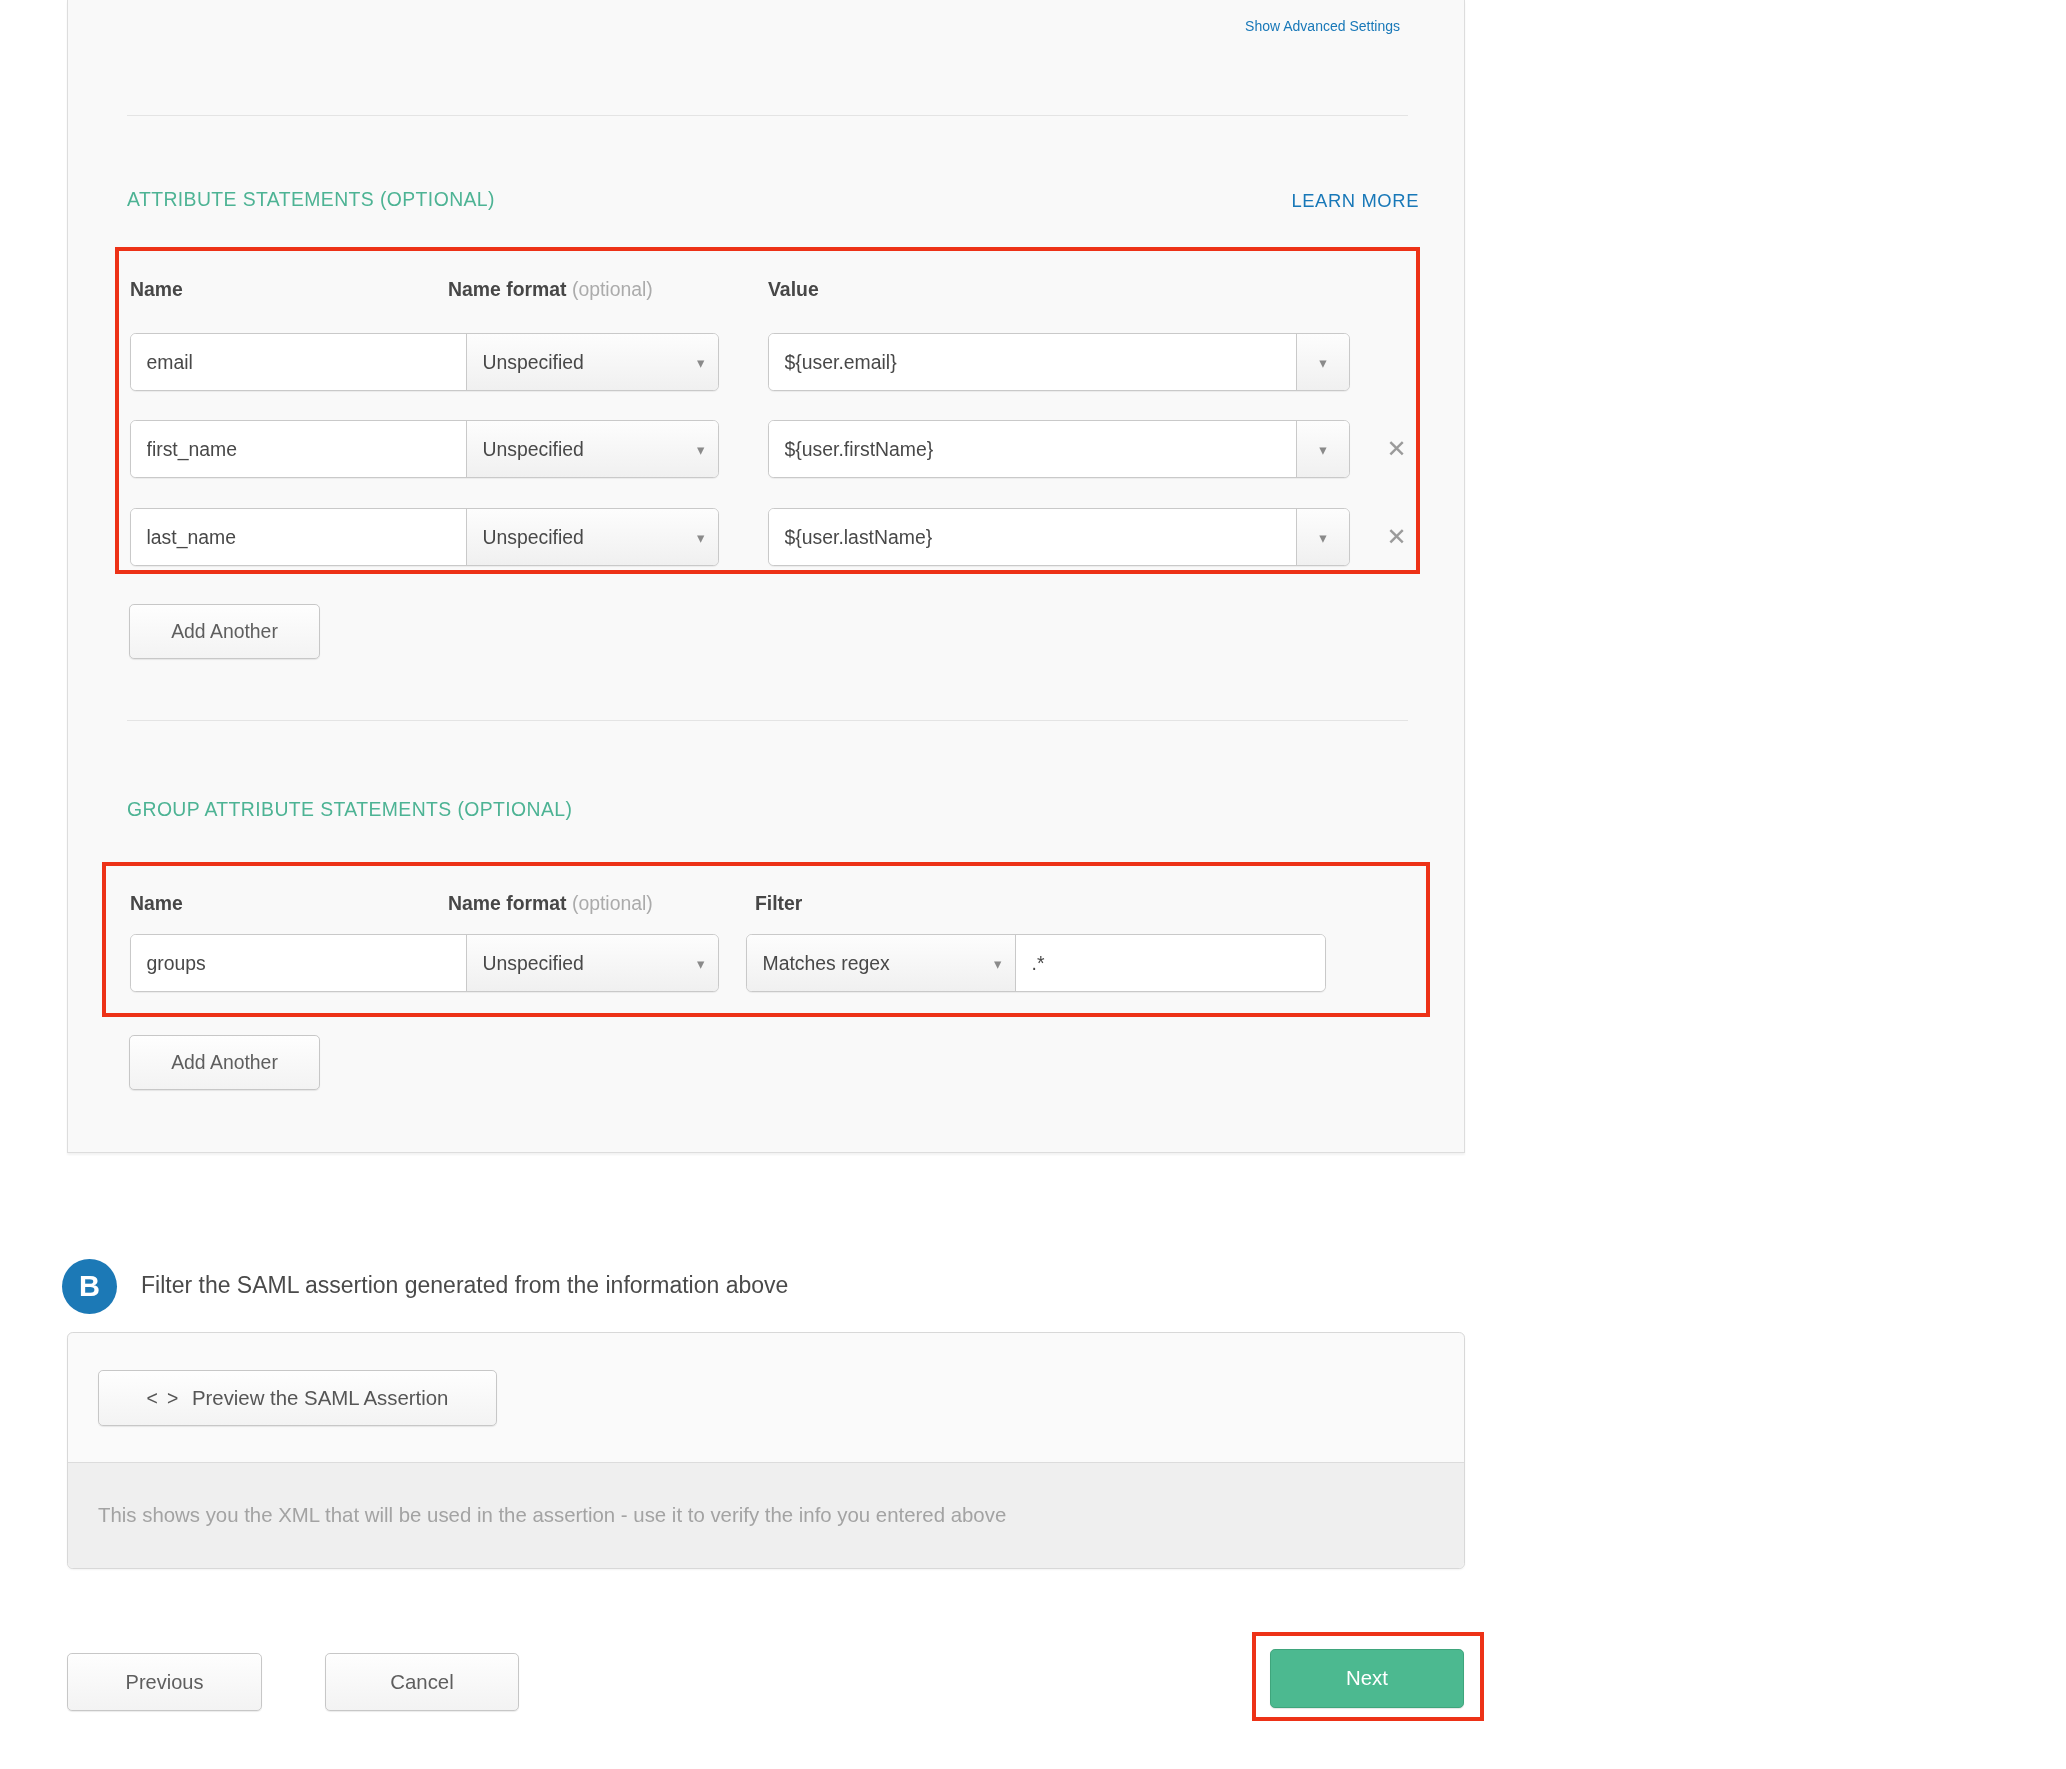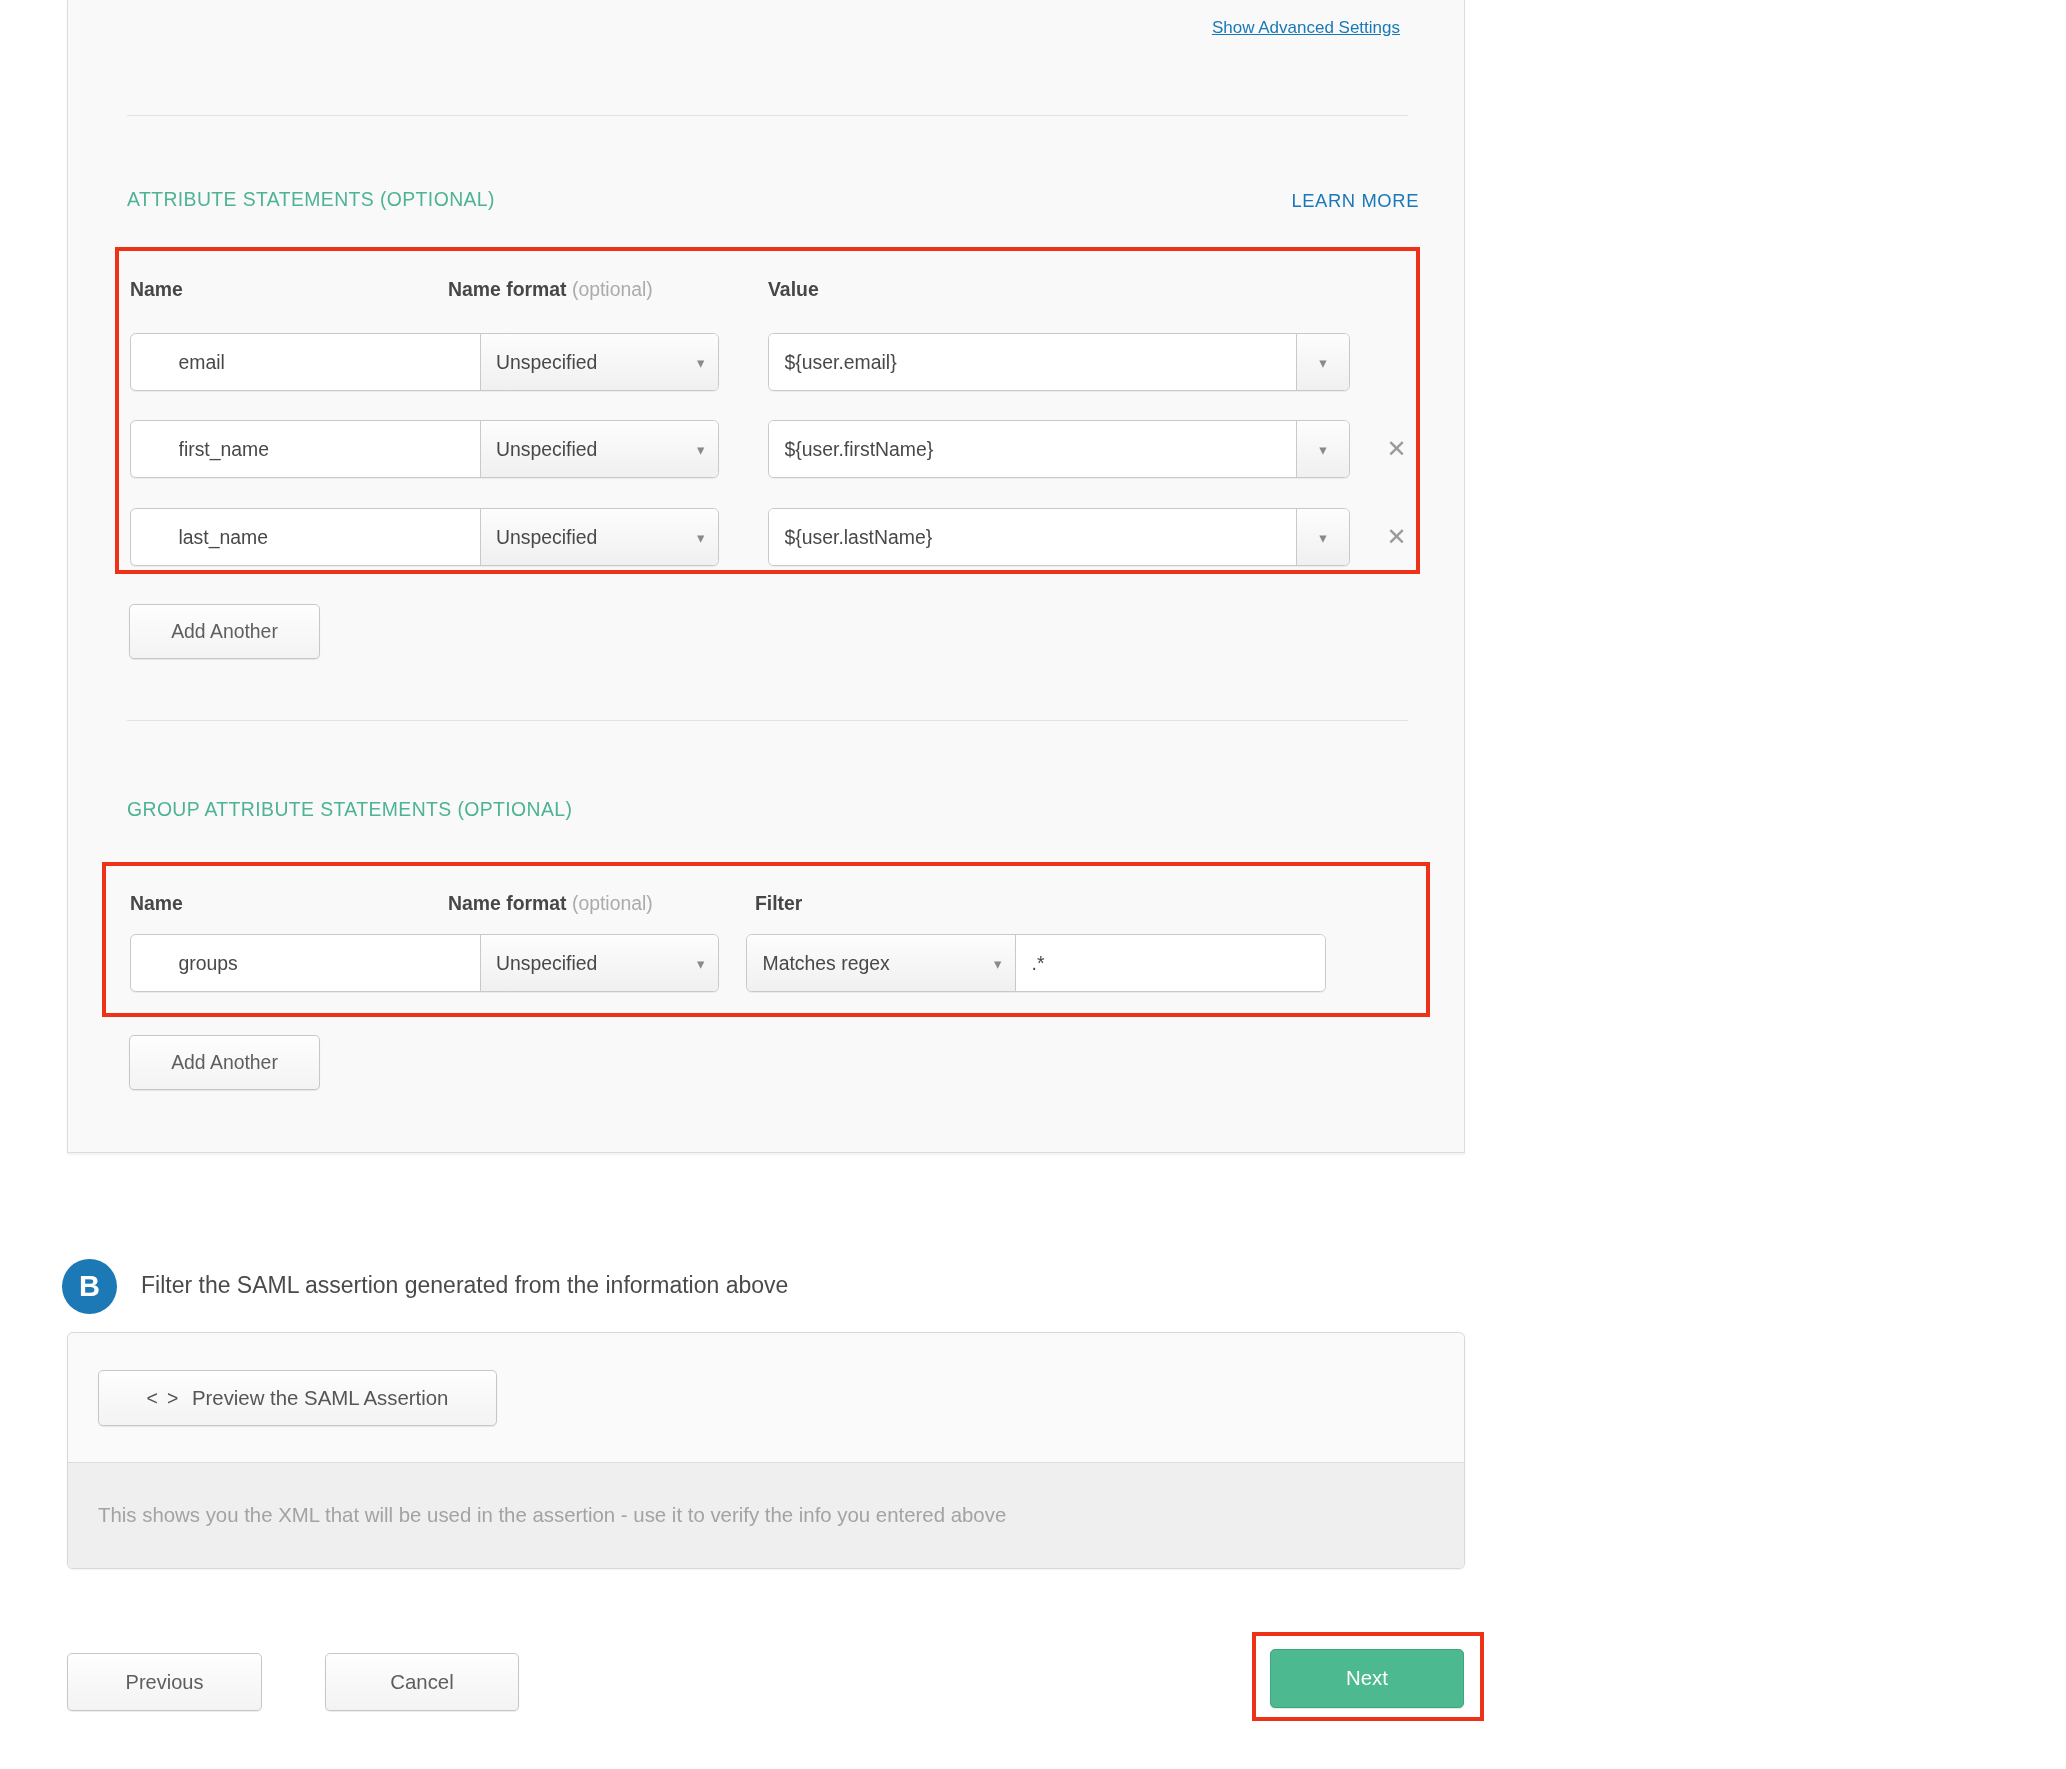--- a/index.html
+++ b/index.html
@@ -5,21 +5,21 @@
   * { margin:0; padding:0; box-sizing:border-box; }
   html,body { width:2067px; height:1770px; background:#ffffff;
     font-family:"Liberation Sans", sans-serif; color:#484848; position:relative; }
 
   
   .panel-a { position:absolute; left:67px; top:0; width:1398px; height:1153px;
     background:#f9f9f9; border:1px solid #dddddd; border-top:none;
     box-shadow:0 1.9px 1.9px rgba(0,0,0,.05); }
 
   .link { color:#1878b8; text-decoration:none; cursor:pointer; }
-  .adv-link { position:absolute; top:17.5px; right:64px; font-size:17px;text-decoration:underline; }
+  .adv-link { position:absolute; top:17.5px; right:64px; font-size:14px; }
   .learn-more { position:absolute; top:190px; right:45px; font-size:18.4px; letter-spacing:0.6px; }
 
   .divider { position:absolute; left:59px; right:56px; height:1px; background:#e4e4e4; }
   .d1 { top:115px; } .d2 { top:720px; }
 
   .green-title { position:absolute; left:59px; font-size:19.4px; color:#4db394; letter-spacing:0.4px; }
   .gt1 { top:188px; } .gt2 { top:798px; }
 
   .red-box { position:absolute; border:4.9px solid #ed3217; }
   .box1 { left:47px; top:247px; width:1305px; height:327px; }
@@ -31,21 +31,21 @@
   .col-h { position:absolute; font-weight:bold; color:#474747; white-space:nowrap; }
   .opt { font-weight:normal; color:#ababab; }
   .h-name { left:0; } .h-fmt { left:318px; } .h-val { left:638px; } .h-filter { left:625px; }
 
   .attr-row { position:absolute; left:62px; height:58px; width:1300px; }
   .r1 { top:333px; } .r2 { top:420px; } .r3 { top:508px; } .rg { top:934px; }
 
   .joined { position:absolute; top:0; height:58px; display:flex;
     border:1px solid #c9c9c9; border-radius:5.8px; overflow:hidden; background:#ffffff;
     box-shadow:0 1px 1px rgba(0,0,0,.06); }
-  .name-grp { left:0; width:589px;padding-left:32px; }
+  .name-grp { left:0; width:589px; }
   .value-grp { left:638px; width:582px; }
   .filter-grp { left:616px; width:580px; }
 
   .txt { border:none; outline:none; background:#ffffff; font-family:"Liberation Sans",sans-serif;
     font-size:19.4px; color:#484848; padding:0 15.5px; height:100%; }
   .name-in { width:335px; }
   .val-in { flex:1; }
   .filter-in { flex:1; }
 
   .sel { display:flex; align-items:center; justify-content:space-between;

